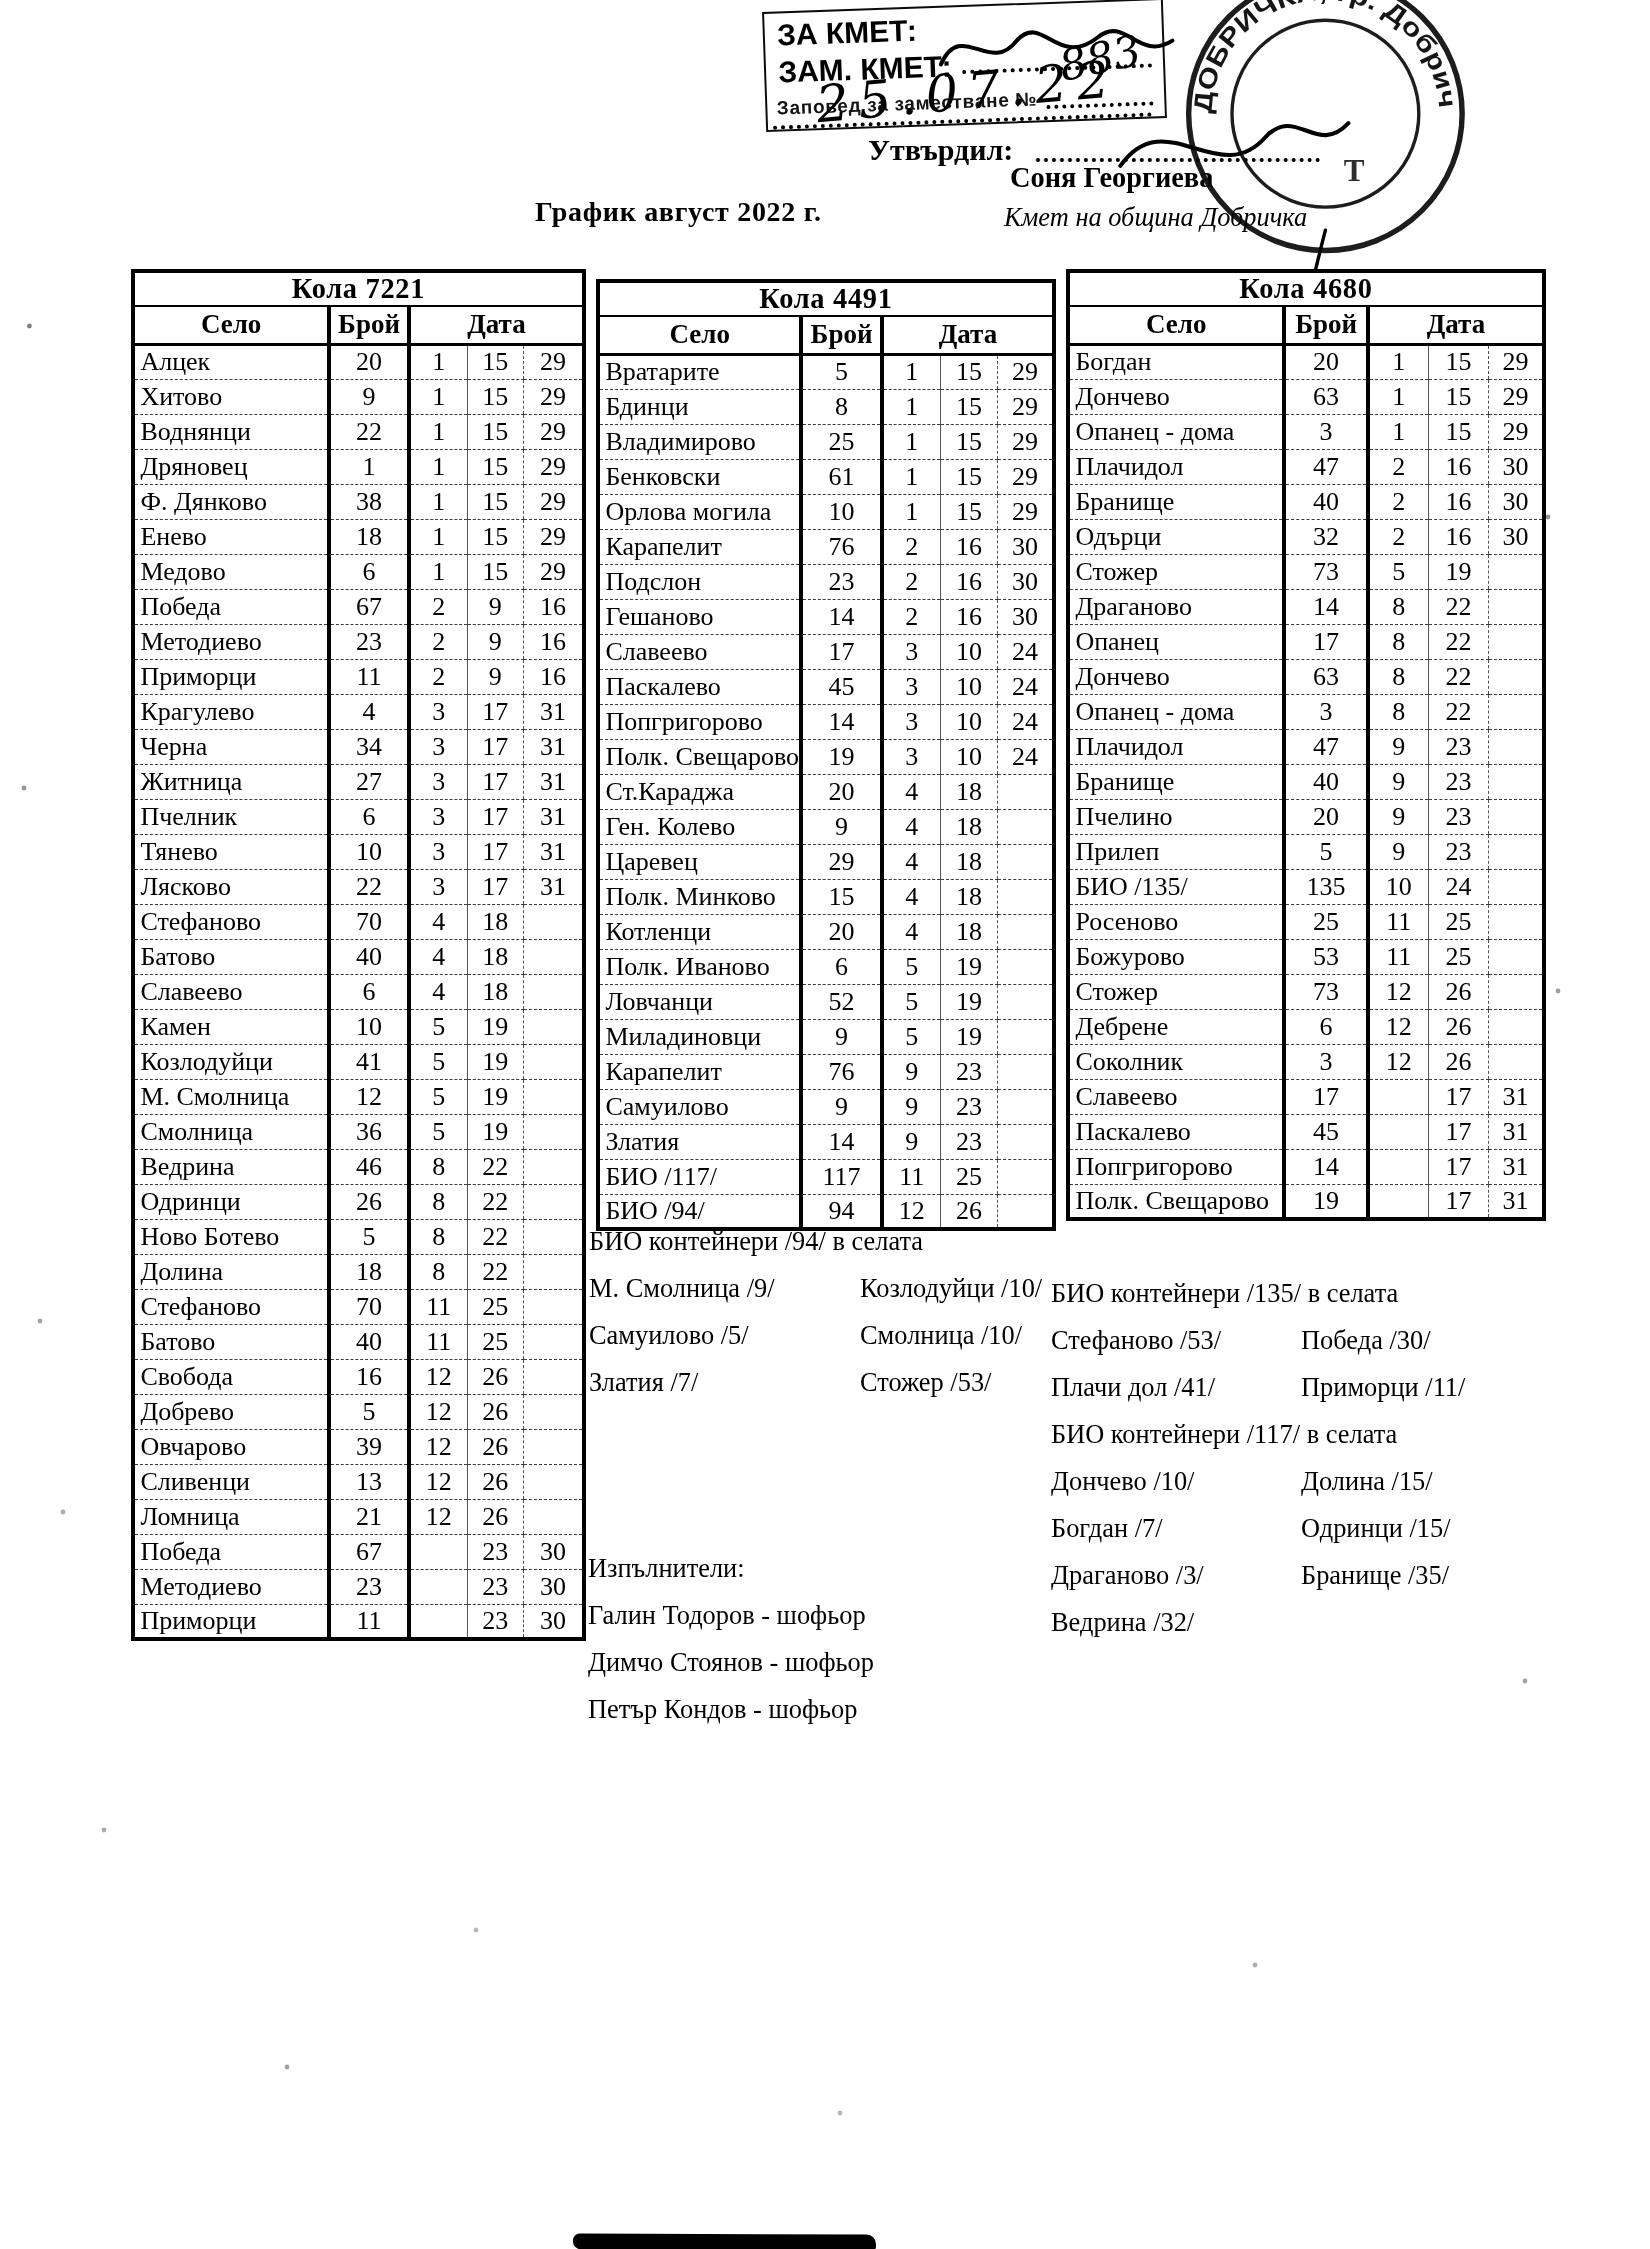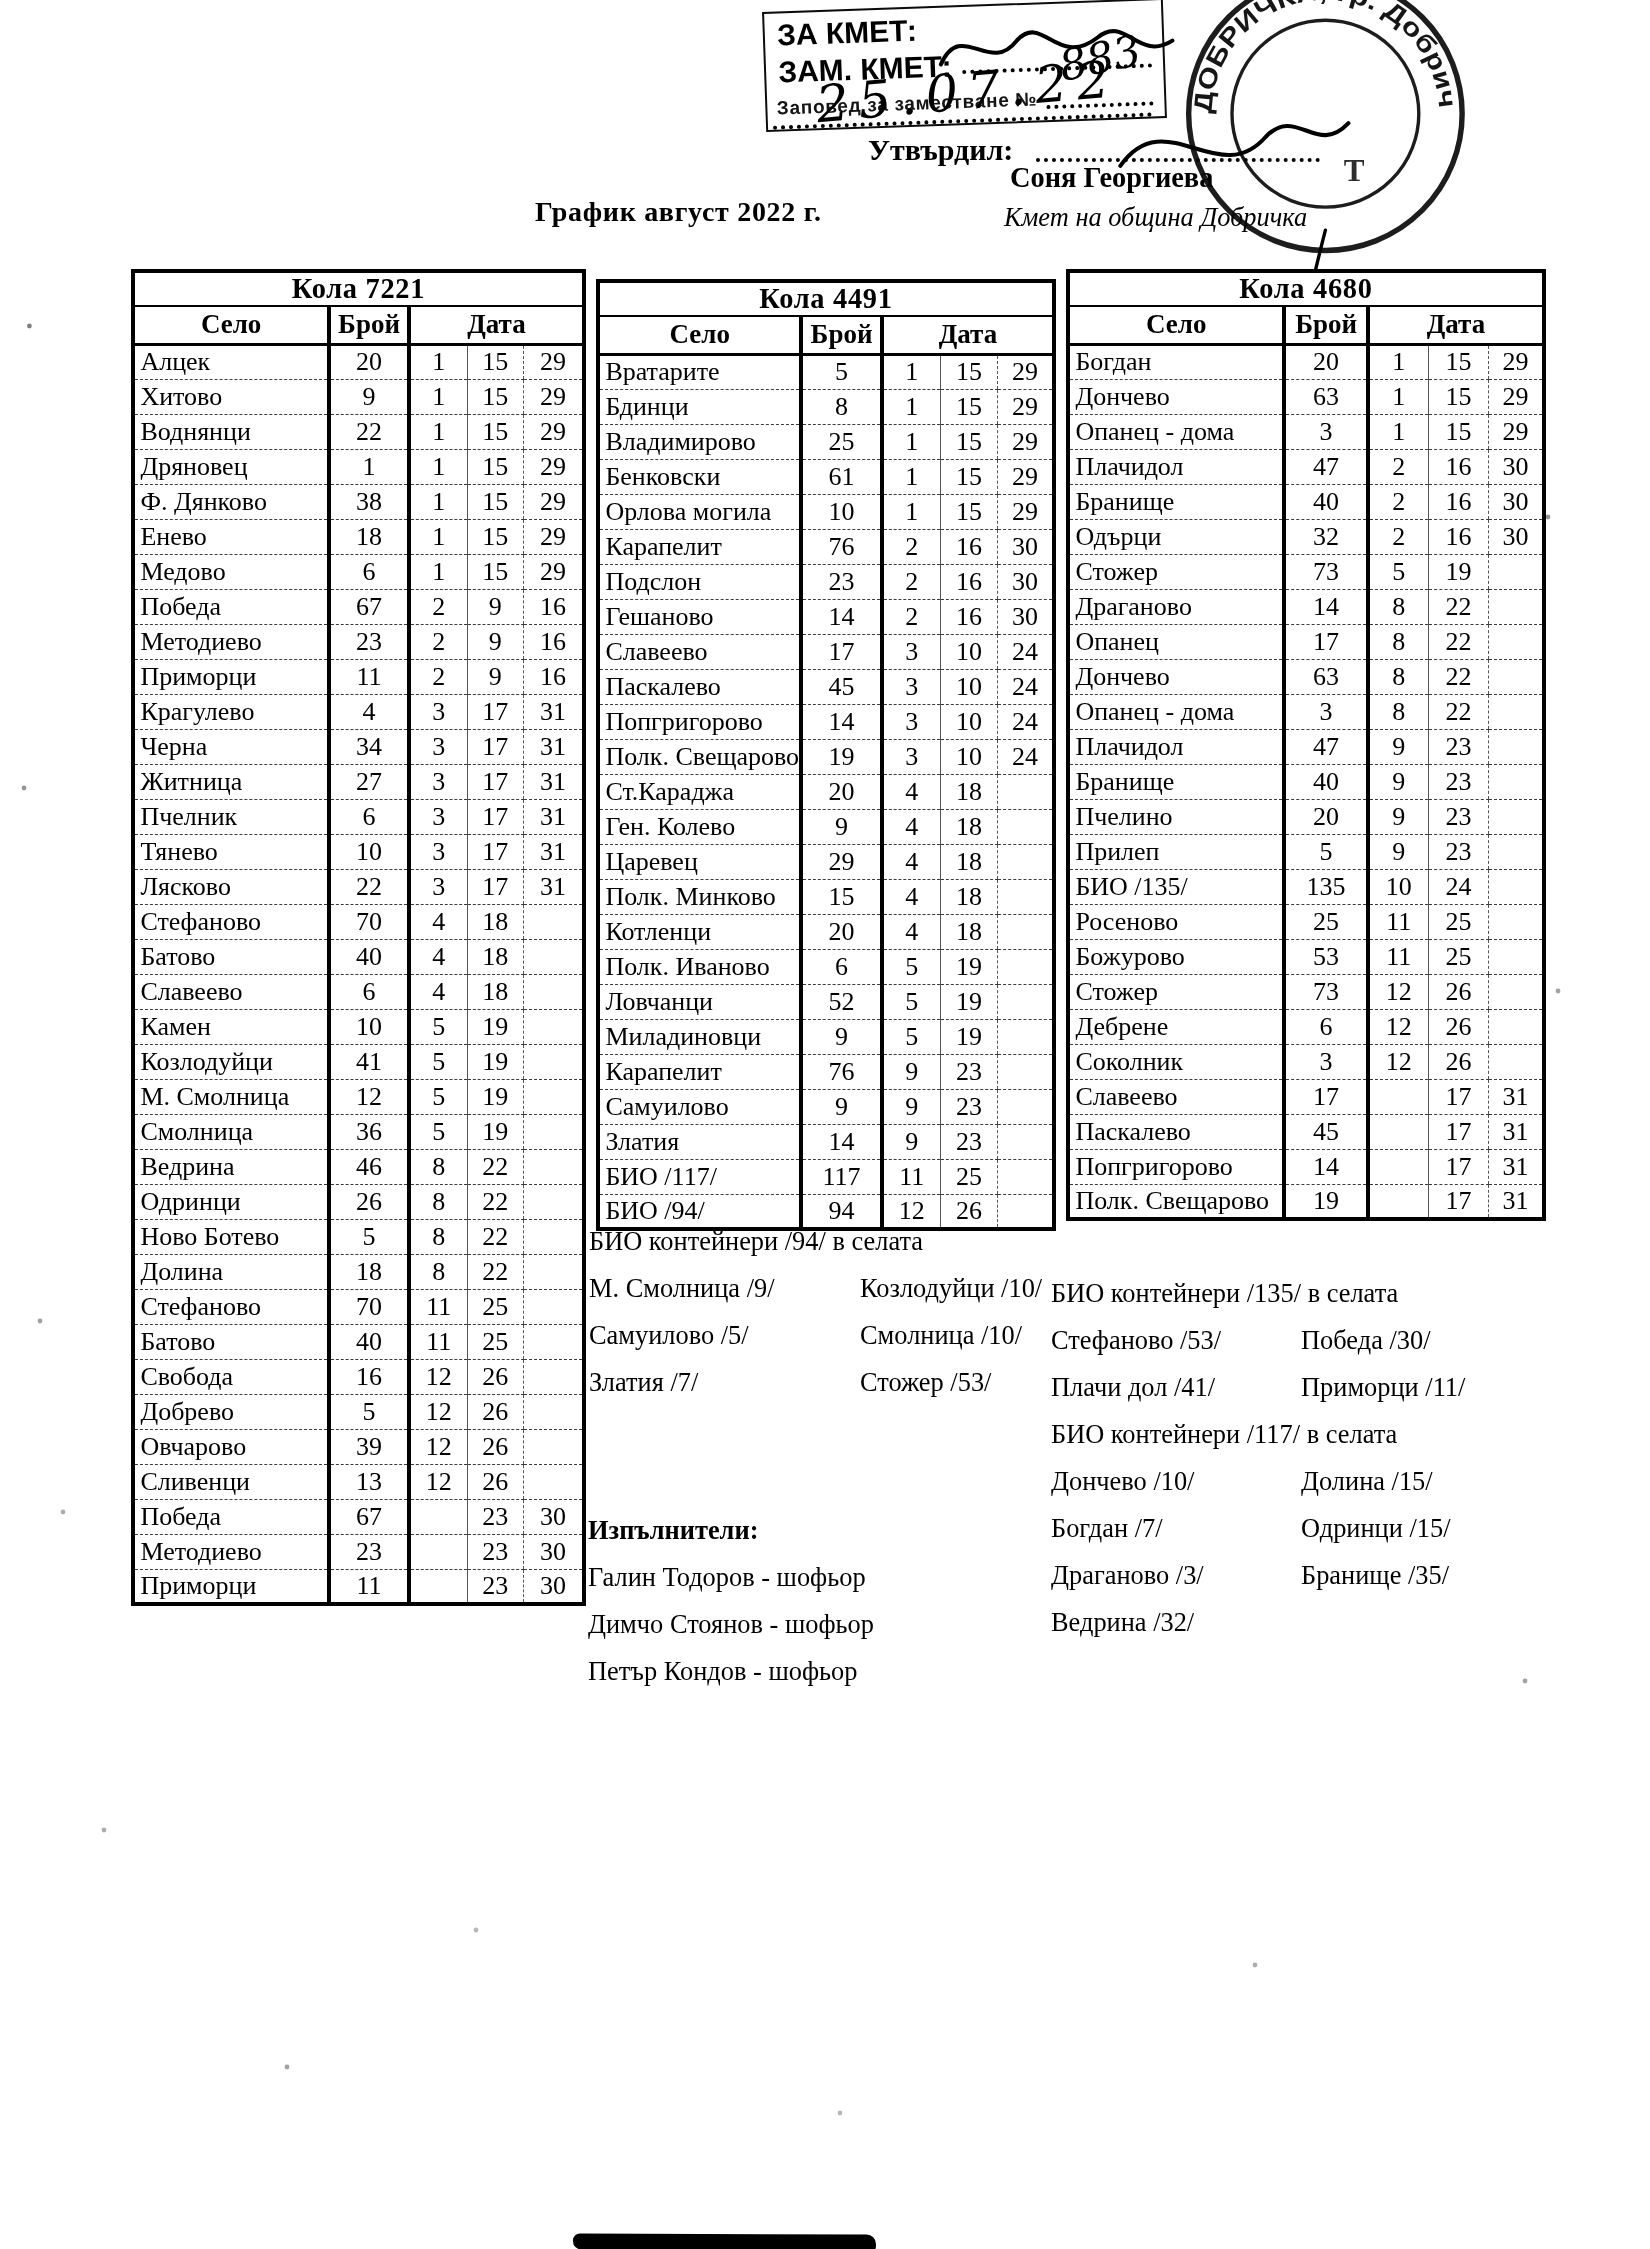--- a/index.html
+++ b/index.html
@@ -54,21 +54,21 @@
   td.d2   { border-left:1.4px solid #555; }
   td.d3   { border-left:1.4px dashed #555; }
   
   .note { position:absolute; font-size:26.4px; }
   .note .line { height:47px; white-space:nowrap; }
   .note .c1 { display:inline-block; width:271px; }
   .notes-mid   { left:589px;  top:1226px; }
   .notes-right { left:1051px; top:1278px; }
   .notes-right .c1 { width:250px; }
   .executors   { left:588px;  top:1515px; }
-  .executors .heading { font-weight:bold; }
+  .executors .heading { font-weight:normal;margin-top:38px; }
   
   .smudge {
     position:absolute; left:573px; top:2234px; width:303px; height:15.6px;
     background:#000; border-radius:6.8px 9.5px 4.1px 8.1px; transform:rotate(.2deg);
   }
   .noise {
     position:absolute; left:0; top:0; width:2px; height:2px; background:transparent; border-radius:50%;
     box-shadow: 28.4px 325px 0 1.4px rgba(20,20,20,.55), 23px 787px 0 1.4px rgba(20,20,20,.45),
       39px 1320px 0 1.4px rgba(20,20,20,.4), 1547px 516px 0 1.4px rgba(20,20,20,.45),
       1557px 990px 0 1.4px rgba(20,20,20,.4), 103px 1829px 0 1.4px rgba(20,20,20,.35),
@@ -365,20 +365,27 @@
             <td class="d d3"></td>
           </tr>
           <tr>
             <td class="selo">Сливенци</td>
             <td class="broy">13</td>
             <td class="d d1">12</td>
             <td class="d d2">26</td>
             <td class="d d3"></td>
           </tr>
           <tr>
+            <td class="selo">Ломница</td>
+            <td class="broy">21</td>
+            <td class="d d1">12</td>
+            <td class="d d2">26</td>
+            <td class="d d3"></td>
+          </tr>
+          <tr>
             <td class="selo">Победа</td>
             <td class="broy">67</td>
             <td class="d d1"></td>
             <td class="d d2">23</td>
             <td class="d d3">30</td>
           </tr>
           <tr>
             <td class="selo">Методиево</td>
             <td class="broy">23</td>
             <td class="d d1"></td>

